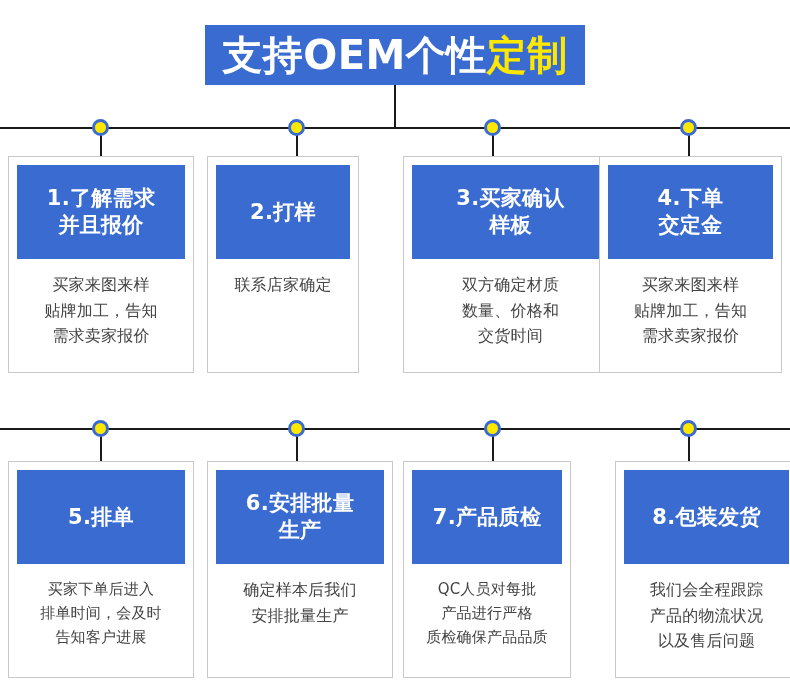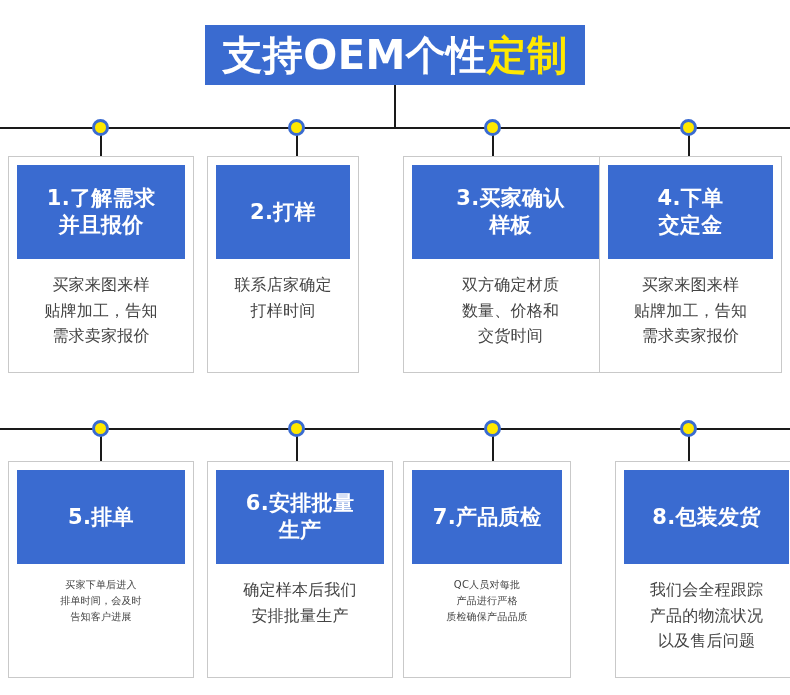--- a/index.html
+++ b/index.html
@@ -111,21 +111,21 @@
   }
   .card-body {
     flex: 1 1 auto;
     color: #444444;
     font-size: 16px;
     line-height: 1.60;
     text-align: center;
     padding-top: 13px;
     letter-spacing: 0.2px;
   }
-  .card-body.small { font-size: 10px; }
+  .card-body.small { font-size: 15px; }
 </style>
 </head>
 <body>
 
 <div id="banner">
   <div class="btxt"><span class="w">支持OEM个性</span><span class="y">定制</span></div>
 </div>
 
 <div class="stem-top"></div>
 <div class="hrule r1"></div>
@@ -166,21 +166,20 @@
 </div>
 
 <div class="card row1" style="left:207px;width:152px">
   <div class="card-head">
     <span>
       <span>2.打样</span>
     </span>
   </div>
   <div class="card-body">
     <div>联系店家确定</div>
-    <div>打样时间</div>
   </div>
 </div>
 
 <div class="card row1" style="left:403px;width:215px">
   <div class="card-head">
     <span>
       <span>3.买家确认</span><br>
       <span>样板</span>
     </span>
   </div>

